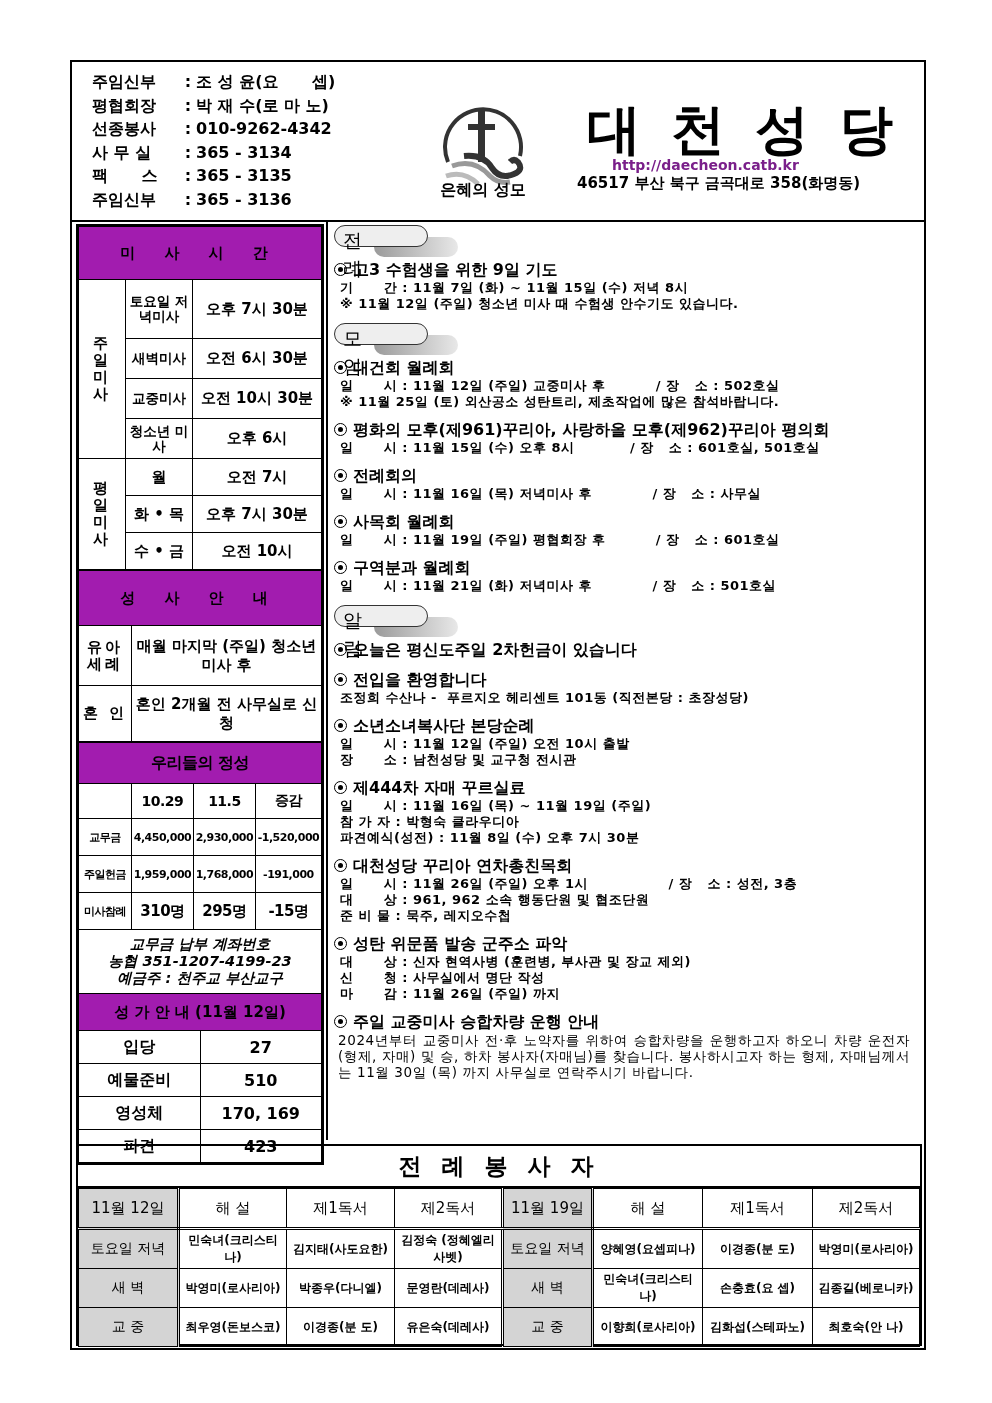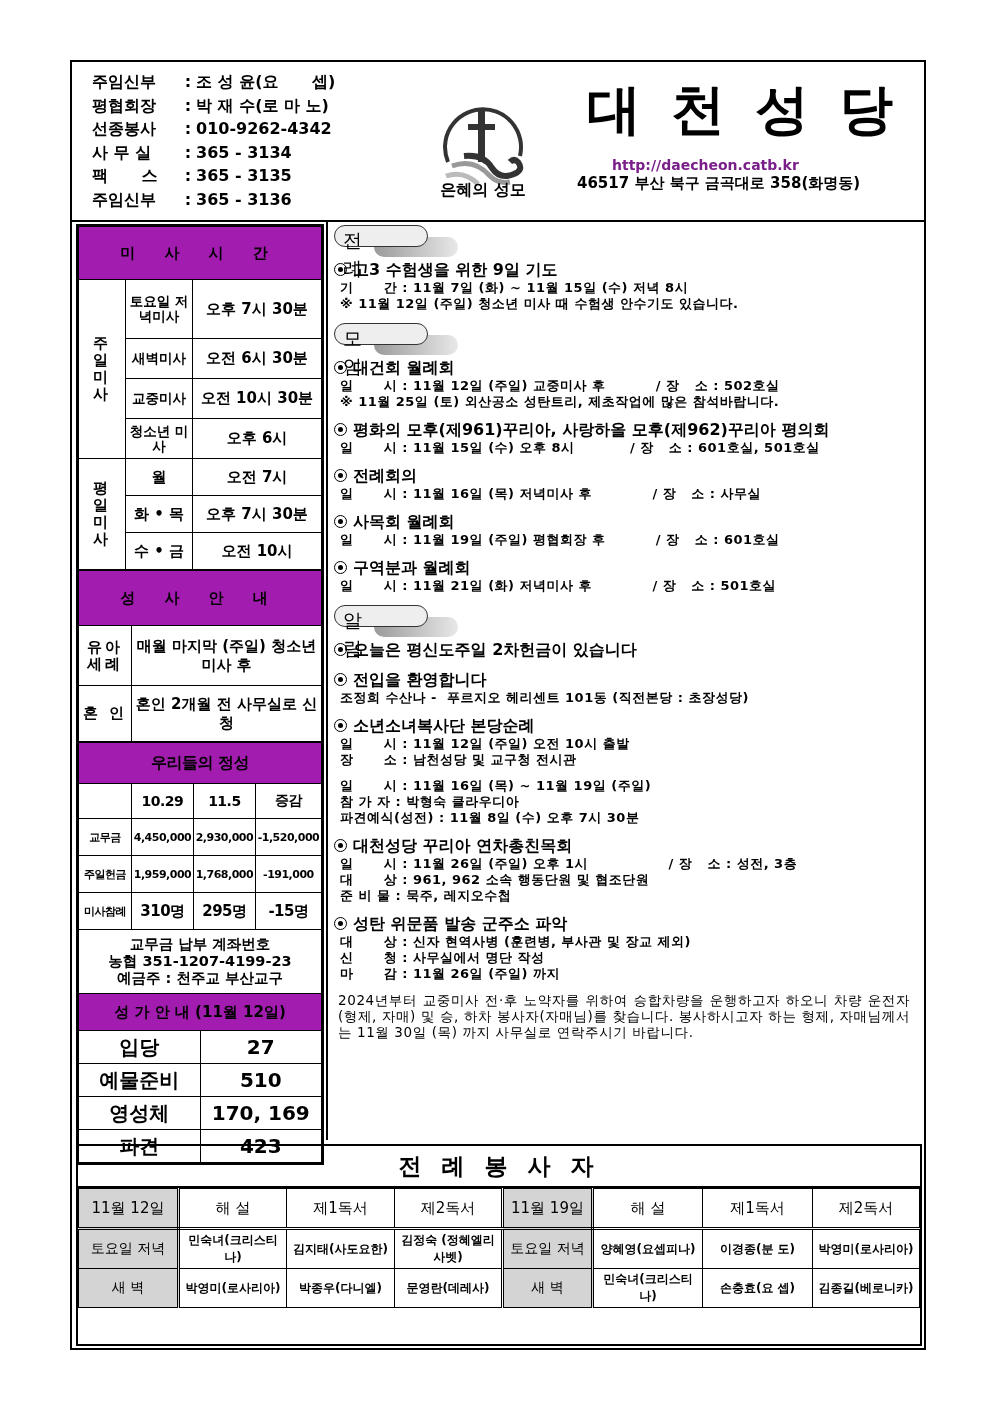--- a/index.html
+++ b/index.html
@@ -7,39 +7,39 @@
   .page { position:absolute; left:70px; top:60px; width:856px; height:1290px; border:2px solid #000; box-sizing:border-box; }
 
   
   .header { position:absolute; left:0; top:0; width:852px; height:158px; border-bottom:2px solid #000; }
   .contacts { position:absolute; left:20px; top:8px; font-weight:bold; font-size:16px; line-height:23.5px; }
   .contacts .row { display:flex; white-space:pre; }
   .contacts .lbl { width:88px; letter-spacing:0px; display:inline-block; }
   .contacts .sep { width:16px; display:inline-block; text-align:center; }
   .logo { position:absolute; left:362px; top:22px; width:96px; height:120px; }
   .logo-caption { position:absolute; left:356px; top:118px; width:110px; text-align:center; font-weight:bold; font-size:16px; }
-  .church-title { position:absolute; left:515px; top:12px; font-size:54px; font-weight:bold; letter-spacing:30px; font-family:"DejaVu Sans", sans-serif; }
+  .church-title { position:absolute; left:515px; top:32px; font-size:54px; font-weight:bold; letter-spacing:30px; font-family:"DejaVu Sans", sans-serif; }
   .url { position:absolute; left:540px; top:95px; font-size:14px; font-weight:bold; color:#7a1f8a; }
   .address { position:absolute; left:505px; top:112px; font-size:15px; font-weight:bold; }
 
   
   .left { position:absolute; left:4px; top:162px; width:248px; height:912px; }
   table.grid { border-collapse:collapse; width:100%; }
   table.grid td { border:1px solid #000; text-align:center; vertical-align:middle; font-weight:bold; }
   .box { border:2px solid #000; box-sizing:border-box; }
   .gray { background:#a21caf; }
   .sec-head { font-size:17px; letter-spacing:12px; height:50px; }
   .mass td { font-size:15px; }
   .mass .sub { font-size:13.5px; line-height:15px; }
   .big-lbl { font-size:15px; line-height:17px; letter-spacing:3px; }
   .offer td { font-size:11px; height:34px; letter-spacing:-0.5px; }
   .offer .h td { font-size:14px; height:32px; }
   .offer .cnt td.v { font-size:15px; }
-  .account { text-align:center; font-size:14.5px; font-weight:bold; line-height:17px; padding:6px 0; border-left:1px solid #000; border-right:1px solid #000; }
-  .song td { font-size:20px; height:30px; }
+  .account { text-align:center; font-size:14.5px; font-weight:bold; line-height:17px; padding:6px 0; border-left:1px solid #000; border-right:1px solid #000;font-style:italic; }
+  .song td { font-size:16px; height:30px; }
 
   
   .vdiv { position:absolute; left:254px; top:158px; width:2px; height:920px; background:#000; }
 
   
   .right { position:absolute; left:262px; top:160px; width:590px; height:918px; font-size:13.5px; }
   .pill { position:relative; display:inline-block; width:96px; height:30px; margin-top:3px; }
   .pill .shadow { position:absolute; left:40px; top:12px; width:84px; height:20px; border-radius:12px; background:linear-gradient(90deg,#9a9a9a,#e8e8e8); }
   .pill .body { position:absolute; left:0; top:0; width:94px; height:22px; border:1.5px solid #333; border-radius:15px; background:#eeeeee; font-size:19px; line-height:28px; letter-spacing:16px; padding-left:8px; box-sizing:border-box; }
   .item { margin-top:2px; }
@@ -264,40 +264,42 @@
       <div class="line">조정희 수산나 -  푸르지오 헤리센트 101동 (직전본당 : 초장성당)</div>
     </div>
     <div class="gap"></div>
     <div class="item">
       <div class="item-title"><span class="bullet"></span><span>소년소녀복사단 본당순례</span></div>
       <div class="line">일      시 : 11월 12일 (주일) 오전 10시 출발</div>
       <div class="line">장      소 : 남천성당 및 교구청 전시관</div>
     </div>
     <div class="gap"></div>
     <div class="item">
+      <div class="item-title"><span class="bullet"></span><span>제444차 자매 꾸르실료</span></div>
       <div class="line">일      시 : 11월 16일 (목) ~ 11월 19일 (주일)</div>
       <div class="line">참 가 자 : 박형숙 클라우디아</div>
       <div class="line">파견예식(성전) : 11월 8일 (수) 오후 7시 30분</div>
     </div>
     <div class="gap"></div>
     <div class="item">
       <div class="item-title"><span class="bullet"></span><span>대천성당 꾸리아 연차총친목회</span></div>
       <div class="line">일      시 : 11월 26일 (주일) 오후 1시                / 장   소 : 성전, 3층</div>
       <div class="line">대      상 : 961, 962 소속 행동단원 및 협조단원</div>
       <div class="line">준 비 물 : 묵주, 레지오수첩</div>
     </div>
     <div class="gap"></div>
     <div class="item">
       <div class="item-title"><span class="bullet"></span><span>성탄 위문품 발송 군주소 파악</span></div>
       <div class="line">대      상 : 신자 현역사병 (훈련병, 부사관 및 장교 제외)</div>
       <div class="line">신      청 : 사무실에서 명단 작성</div>
       <div class="line">마      감 : 11월 26일 (주일) 까지</div>
     </div>
     <div class="gap"></div>
     <div class="item">
+      <div class="item-title"><span class="bullet"></span><span>주일 교중미사 승합차량 운행 안내</span></div>
       <div class="para">2024년부터 교중미사 전·후 노약자를 위하여 승합차량을 운행하고자 하오니 차량 운전자(형제, 자매) 및 승, 하차 봉사자(자매님)를 찾습니다. 봉사하시고자 하는 형제, 자매님께서는 11월 30일 (목) 까지 사무실로 연락주시기 바랍니다.</div>
     </div>
   </div>
 
   <div class="bottom">
     <div class="bottom-title">전 례 봉 사 자</div>
     <table class="serv">
       <colgroup>
         <col style="width:100px">
           <col style="width:108px">
@@ -332,16 +334,26 @@
       <tr>
         <td class="rl">새   벽</td>
         <td>박영미(로사리아)</td>
         <td>박종우(다니엘)</td>
         <td>문영란(데레사)</td>
         <td class="rl mid">새   벽</td>
         <td>민숙녀(크리스티나)</td>
         <td>손충효(요 셉)</td>
         <td>김종길(베로니카)</td>
       </tr>
+      <tr>
+        <td class="rl">교   중</td>
+        <td>최우영(돈보스코)</td>
+        <td>이경종(분 도)</td>
+        <td>유은숙(데레사)</td>
+        <td class="rl mid">교   중</td>
+        <td>이향희(로사리아)</td>
+        <td>김화섭(스테파노)</td>
+        <td>최호숙(안 나)</td>
+      </tr>
     </tbody>
       </table>
   </div>
 </div>
 
 </body></html>

